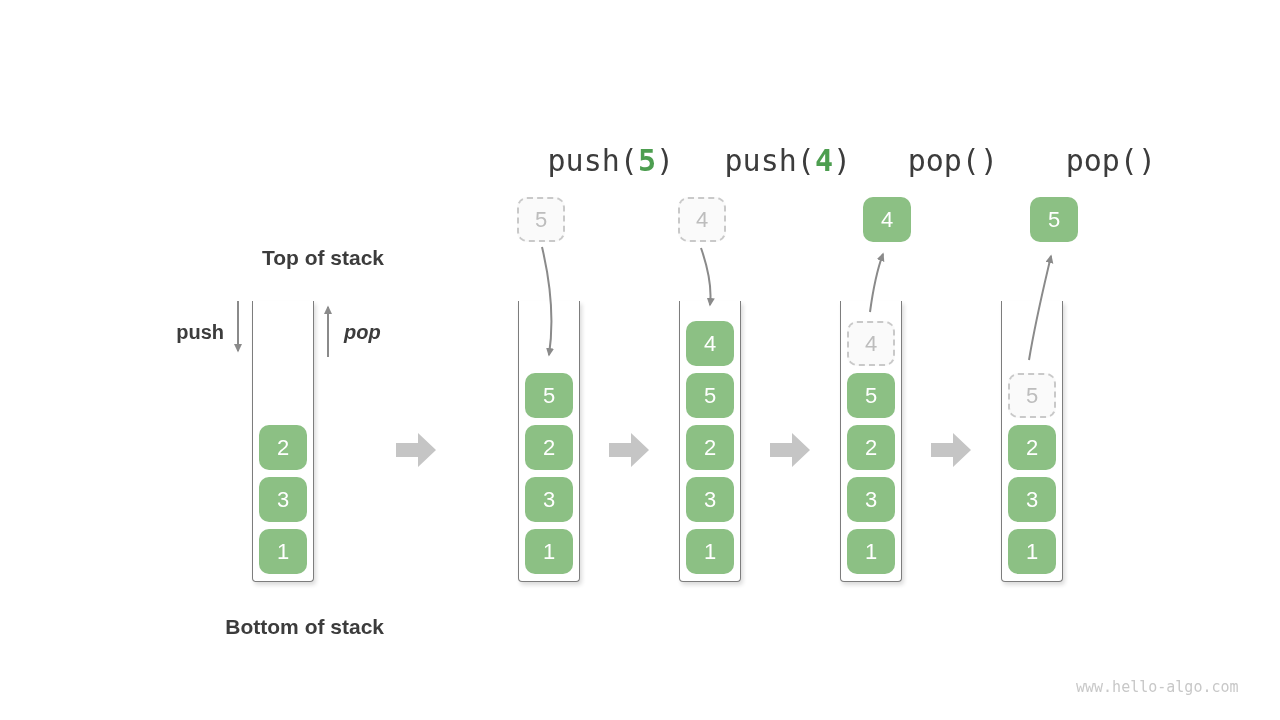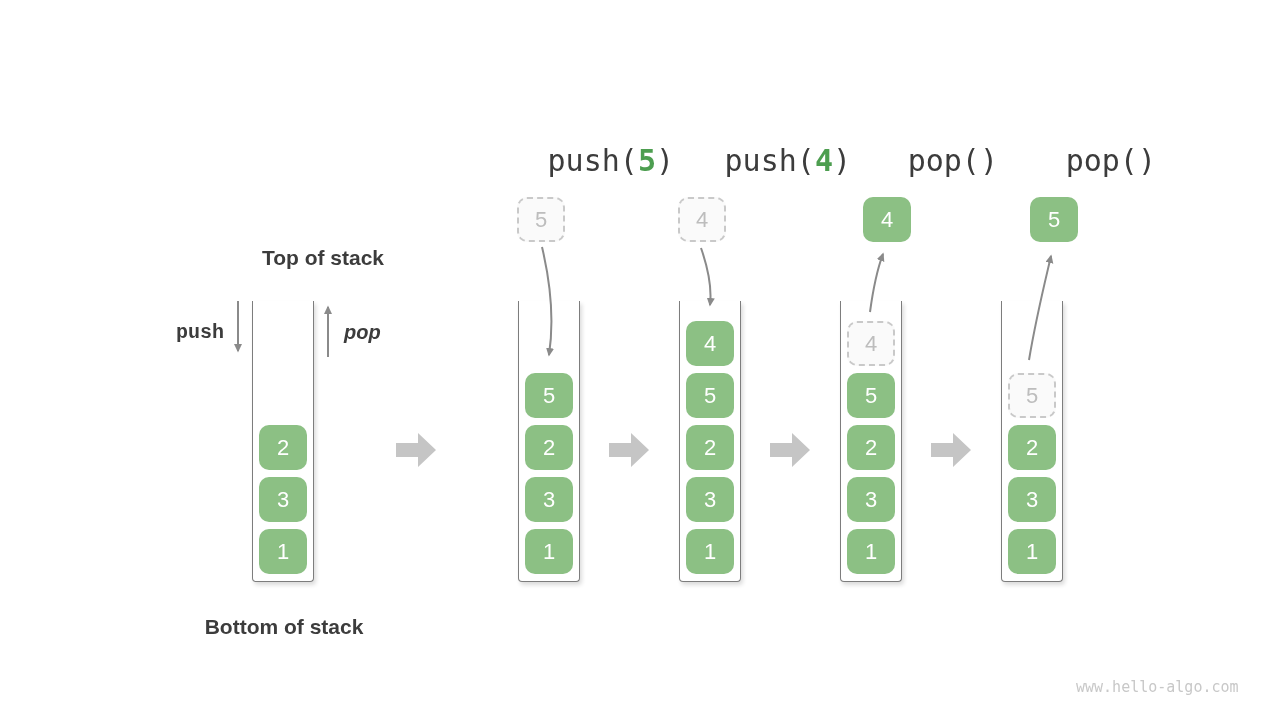--- a/index.html
+++ b/index.html
@@ -15,22 +15,22 @@
   }
   .title{
     position:absolute;left:209px;top:107px;width:150px;text-align:center;
     font-size:26px;font-weight:bold;color:var(--title-green);letter-spacing:.5px;
   }
   .annot{
     position:absolute;color:var(--dark-text);font-weight:bold;font-size:21px;
     white-space:nowrap;
   }
   .top-label{left:184px;top:246px;width:200px;text-align:right;}
-  .bottom-label{left:184px;top:615px;width:200px;text-align:center;}
-  .push-label{left:150px;top:321px;width:74px;text-align:right;font-size:20px;font-family:Liberation Mono, monospace;}
+  .bottom-label{left:184px;top:615px;width:200px;text-align:right;}
+  .push-label{left:150px;top:321px;width:74px;text-align:right;font-size:20px;}
   .pop-label{left:344px;top:321px;font-size:20px;font-style:italic;}
   .stack-container{
     position:absolute;width:62px;height:281px;box-sizing:border-box;
     border-left:1.5px solid var(--container-border);
     border-right:1.5px solid var(--container-border);
     border-bottom:1.5px solid var(--container-border);
     border-radius:0 0 4px 4px;background:#ffffff;
     box-shadow:2px 3px 4px rgba(0,0,0,.14);
   }
   .cell{

